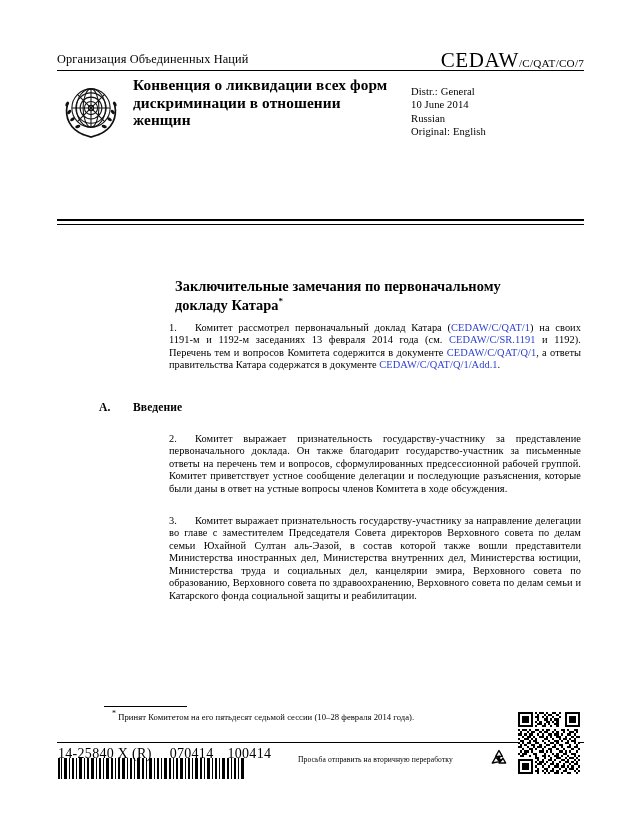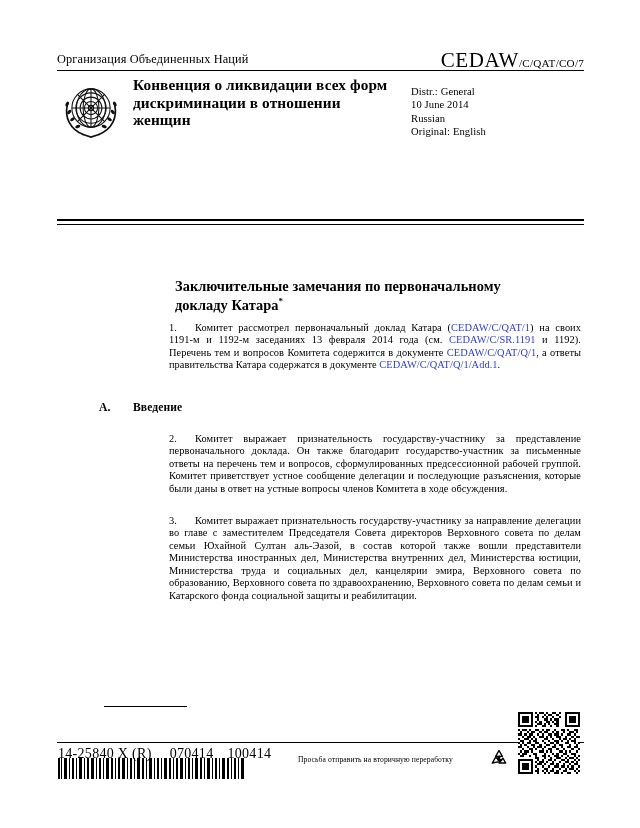--- a/index.html
+++ b/index.html
@@ -312,20 +312,24 @@
 
   <div class="para p2">
     <span class="num">2.</span><span class="seg-host"><span>Комитет выражает признательность государству-участнику за представление первоначального доклада. Он также благодарит государство-участник за письменные ответы на перечень тем и вопросов, сформулированных предсессионной рабочей группой. Комитет приветствует устное сообщение делегации и последующие разъяснения, которые были даны в ответ на устные вопросы членов Комитета в ходе обсуждения.</span></span>
   </div>
 
   <div class="para p3">
     <span class="num">3.</span><span class="seg-host"><span>Комитет выражает признательность государству-участнику за направление делегации во главе с заместителем Председателя Совета директоров Верховного совета по делам семьи Юхайной Султан аль-Эазой, в состав которой также вошли представители Министерства иностранных дел, Министерства внутренних дел, Министерства юстиции, Министерства труда и социальных дел, канцелярии эмира, Верховного совета по образованию, Верховного совета по здравоохранению, Верховного совета по делам семьи и Катарского фонда социальной защиты и реабилитации.</span></span>
   </div>
 
   <div class="fn-rule"></div>
+  <div class="footnote">
+    <sup>*</sup>
+    <span>Принят Комитетом на его пятьдесят седьмой сессии (10–28 февраля 2014 года).</span>
+  </div>
 
   <div class="bottom-rule"></div>
 
   <div class="jobno">
     <span>14-25840 X (R)</span><span class="gap1"></span><span>070414</span><span class="gap2"></span><span>100414</span>
   </div>
 
   <div class="barcode">
     <svg viewBox="0 0 188 21" width="188" height="21" preserveAspectRatio="none" aria-hidden="true">
       <g fill="#000">

